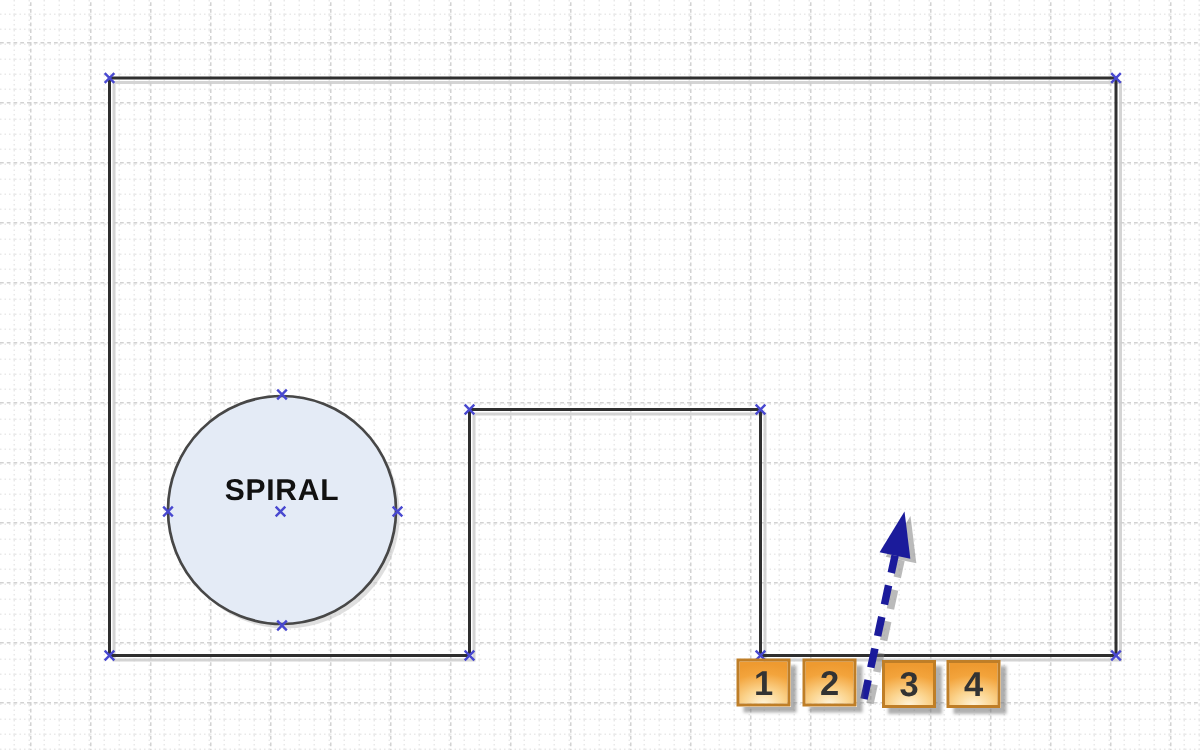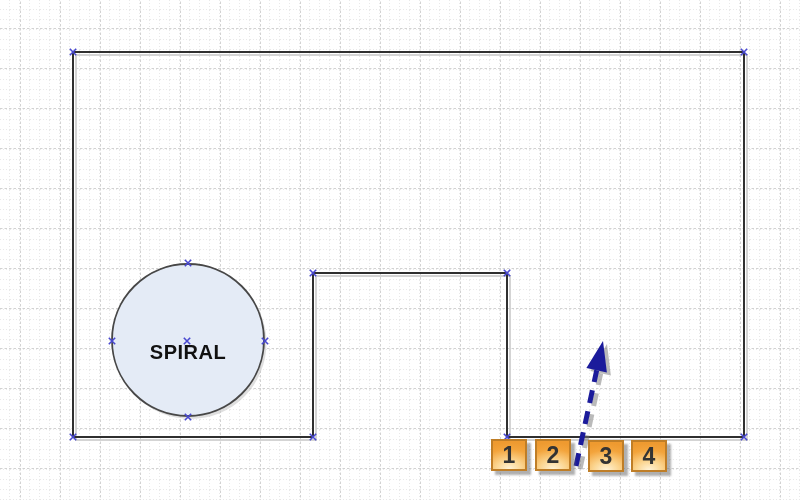--- a/index.html
+++ b/index.html
@@ -2,21 +2,21 @@
 <html><head>
 <meta charset="utf-8">
 <style>
   html,body{margin:0;padding:0;background:#ffffff;}
   #canvas{
     position:relative;width:800px;height:500px;overflow:hidden;
     background:#ffffff;font-family:"Liberation Sans","DejaVu Sans",sans-serif;
   }
   #diagram-svg{position:absolute;left:0;top:0;}
   .shape-label{
-    position:absolute;left:113px;top:340px;width:150px;height:24px;
+    position:absolute;left:113px;top:315px;width:150px;height:24px;
     line-height:24px;text-align:center;font-weight:bold;font-size:20px;
     letter-spacing:.5px;color:#111111;user-select:none;
   }
   .nbox{
     position:absolute;top:439px;width:36px;height:32px;box-sizing:border-box;
     border:2px solid #bf7e27;
     background:radial-gradient(120% 95% at 50% 100%, #fff3d8 0%, #fbd48e 35%, #f3a43c 75%, #ee9a30 100%);
     box-shadow:4px 4px 2px rgba(110,110,110,0.55);
     display:flex;align-items:center;justify-content:center;
     font-weight:bold;font-size:23px;color:#333333;user-select:none;

